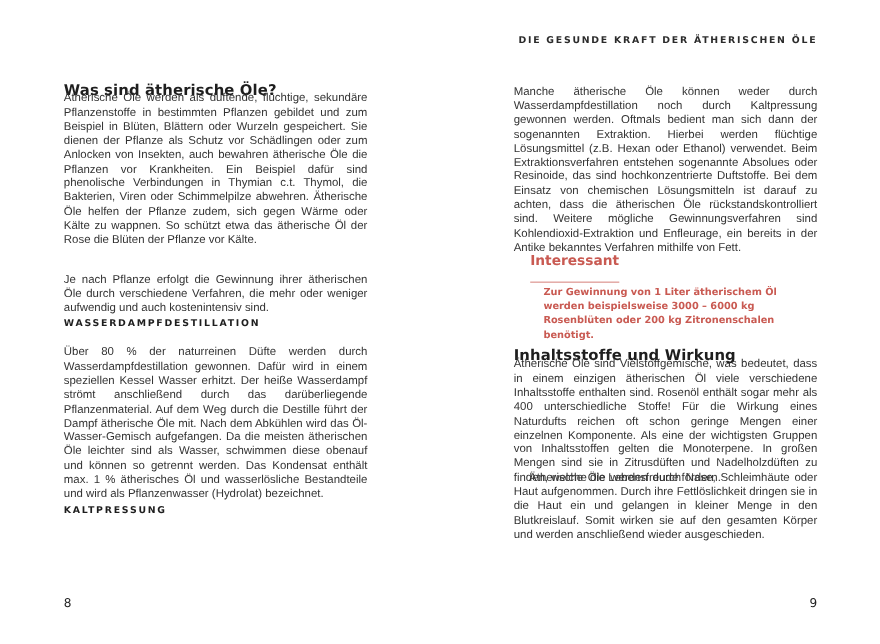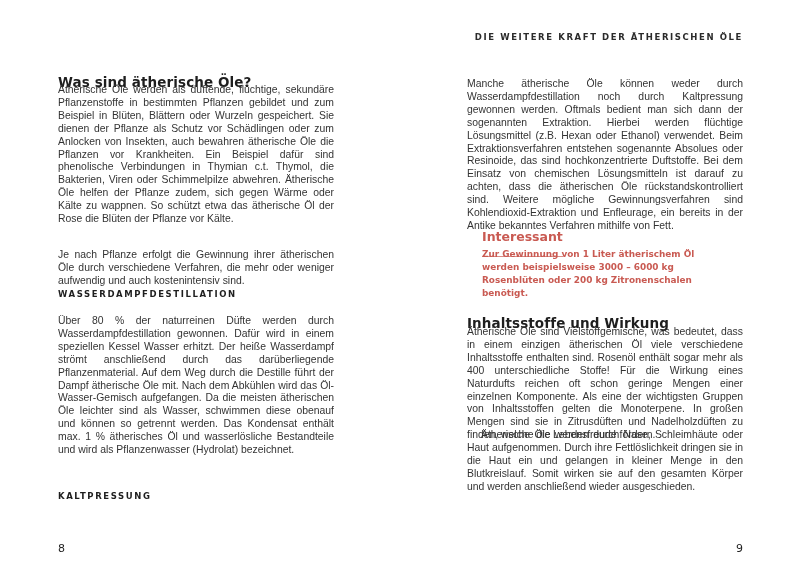--- a/index.html
+++ b/index.html
@@ -21,31 +21,31 @@
 
 <div class="page page-left">
   <div class="h2" style="left:58px; top:62px;">Was sind ätherische Öle?</div>
   <p class="para" style="left:58px; top:84px; width:276px;">Ätherische Öle werden als duftende, flüchtige, sekundäre Pflanzenstoffe in bestimmten Pflanzen gebildet und zum Beispiel in Blüten, Blättern oder Wurzeln gespeichert. Sie dienen der Pflanze als Schutz vor Schädlingen oder zum Anlocken von Insekten, auch bewahren ätherische Öle die Pflanzen vor Krankheiten. Ein Beispiel dafür sind phenolische Verbindungen in Thymian c.t. Thymol, die Bakterien, Viren oder Schimmelpilze abwehren. Ätherische Öle helfen der Pflanze zudem, sich gegen Wärme oder Kälte zu wappnen. So schützt etwa das ätherische Öl der Rose die Blüten der Pflanze vor Kälte.</p>
 
   <p class="para" style="left:58px; top:249px; width:276px;">Je nach Pflanze erfolgt die Gewinnung ihrer ätherischen Öle durch verschiedene Verfahren, die mehr oder weniger aufwendig und auch kostenintensiv sind.</p>
 
   <div class="h3" style="left:58px; top:289px;">WASSERDAMPFDESTILLATION</div>
   <p class="para" style="left:58px; top:315px; width:276px;">Über 80 % der naturreinen Düfte werden durch Wasserdampfdestillation gewonnen. Dafür wird in einem speziellen Kessel Wasser erhitzt. Der heiße Wasserdampf strömt anschließend durch das darüberliegende Pflanzenmaterial. Auf dem Weg durch die Destille führt der Dampf ätherische Öle mit. Nach dem Abkühlen wird das Öl-Wasser-Gemisch aufgefangen. Da die meisten ätherischen Öle leichter sind als Wasser, schwimmen diese obenauf und können so getrennt werden. Das Kondensat enthält max. 1 % ätherisches Öl und wasserlösliche Bestandteile und wird als Pflanzenwasser (Hydrolat) bezeichnet.</p>
 
-  <div class="h3" style="left:58px; top:459px;margin-top:32px;">KALTPRESSUNG</div>
+  <div class="h3" style="left:58px; top:459px;">KALTPRESSUNG</div>
 
   <div class="pnum" style="left:58px; top:542px;">8</div>
 </div>
 
 <div class="page page-right">
-  <div class="running-head">DIE WEITERE KRAFT DER ÄTHERISCHEN ÖLE</div>
+  <div class="running-head">DIE GESUNDE KRAFT DER ÄTHERISCHEN ÖLE</div>
 
   <p class="para" style="left:67px; top:78px; width:276px;">Manche ätherische Öle können weder durch Wasserdampfdestillation noch durch Kaltpressung gewonnen werden. Oftmals bedient man sich dann der sogenannten Extraktion. Hierbei werden flüchtige Lösungsmittel (z.B. Hexan oder Ethanol) verwendet. Beim Extraktionsverfahren entstehen sogenannte Absolues oder Resinoide, das sind hochkonzentrierte Duftstoffe. Bei dem Einsatz von chemischen Lösungsmitteln ist darauf zu achten, dass die ätherischen Öle rückstandskontrolliert sind. Weitere mögliche Gewinnungsverfahren sind Kohlendioxid-Extraktion und Enfleurage, ein bereits in der Antike bekanntes Verfahren mithilfe von Fett.</p>
 
   <div class="box-title" style="left:82px; top:229px;">Interessant</div>
-  <p class="box-text" style="left:82px; top:248px; width:240px; margin:0;">Zur Gewinnung von 1 Liter ätherischem Öl werden beispielsweise 3000 – 6000 kg Rosenblüten oder 200 kg Zitronenschalen benötigt.</p>
+  <p class="box-text" style="left:82px; top:248px; width:240px; margin:12px;">Zur Gewinnung von 1 Liter ätherischem Öl werden beispielsweise 3000 – 6000 kg Rosenblüten oder 200 kg Zitronenschalen benötigt.</p>
 
   <div class="h2" style="left:67px; top:303px;">Inhaltsstoffe und Wirkung</div>
   <p class="para" style="left:67px; top:326px; width:276px;">Ätherische Öle sind Vielstoffgemische, was bedeutet, dass in einem einzigen ätherischen Öl viele verschiedene Inhaltsstoffe enthalten sind. Rosenöl enthält sogar mehr als 400 unterschiedliche Stoffe! Für die Wirkung eines Naturdufts reichen oft schon geringe Mengen einer einzelnen Komponente. Als eine der wichtigsten Gruppen von Inhaltsstoffen gelten die Monoterpene. In großen Mengen sind sie in Zitrusdüften und Nadelholzdüften zu finden, welche die Lebensfreude fördern.</p>
   <p class="para indent" style="left:67px; top:429px; width:276px;">Ätherische Öle werden durch Nase, Schleimhäute oder Haut aufgenommen. Durch ihre Fettlöslichkeit dringen sie in die Haut ein und gelangen in kleiner Menge in den Blutkreislauf. Somit wirken sie auf den gesamten Körper und werden anschließend wieder ausgeschieden.</p>
 
   <div class="pnum" style="left:336px; top:542px;">9</div>
 </div>
 
 </body></html>

